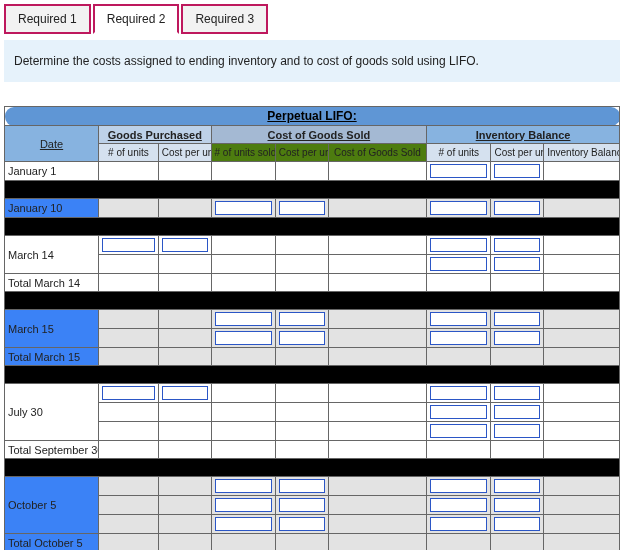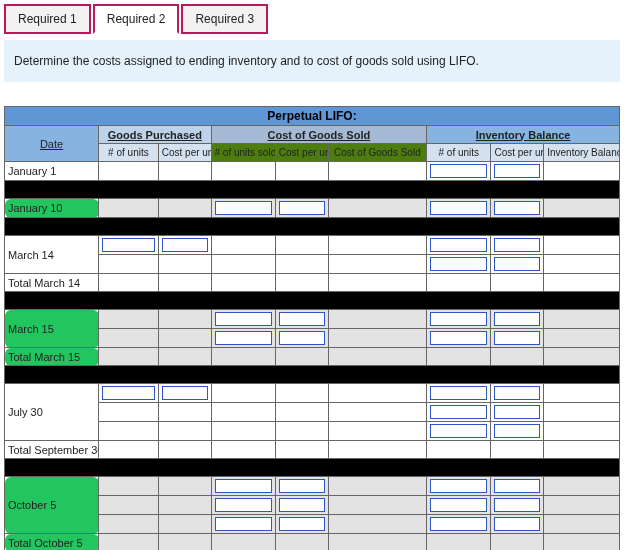--- a/index.html
+++ b/index.html
@@ -47,21 +47,23 @@
     overflow: hidden;
     white-space: nowrap;
     vertical-align: middle;
   }
   .title-row td {
     background: #5f96d5;
     color: #000;
     font-weight: bold;
     text-align: center;
     font-size: 12px;
+    text-decoration: underline;
     padding: 3px;
+    border-radius: 9px;
   }
   .group-row td.date-col {
     background: #87b3e0;
     text-align: center;
     font-weight: normal;
     text-decoration: underline;
     font-size: 11px;
   }
   .group-row td.gp {
     background: #bdd1e8;
@@ -95,21 +97,21 @@
   }
   .colhdr td.cogs-sub { background:#4d7c0f; }
   .sep td {
     background:#000;
     height:4px;
     padding:0;
     border:1px solid #000;
   }
   td.date-col { background:#fff; }
   tr.shaded td { background:#e3e3e3; }
-  tr.shaded td.date-col { background:#22c55e;border-radius:6px; }
+  tr.shaded td.date-col { background:#3b82f6; }
   .inp {
     border:1px solid #2b56c6;
     background:#fff;
     height:14px;
     width:100%;
     display:block;
   }
 </style>
 </head>
 <body>

